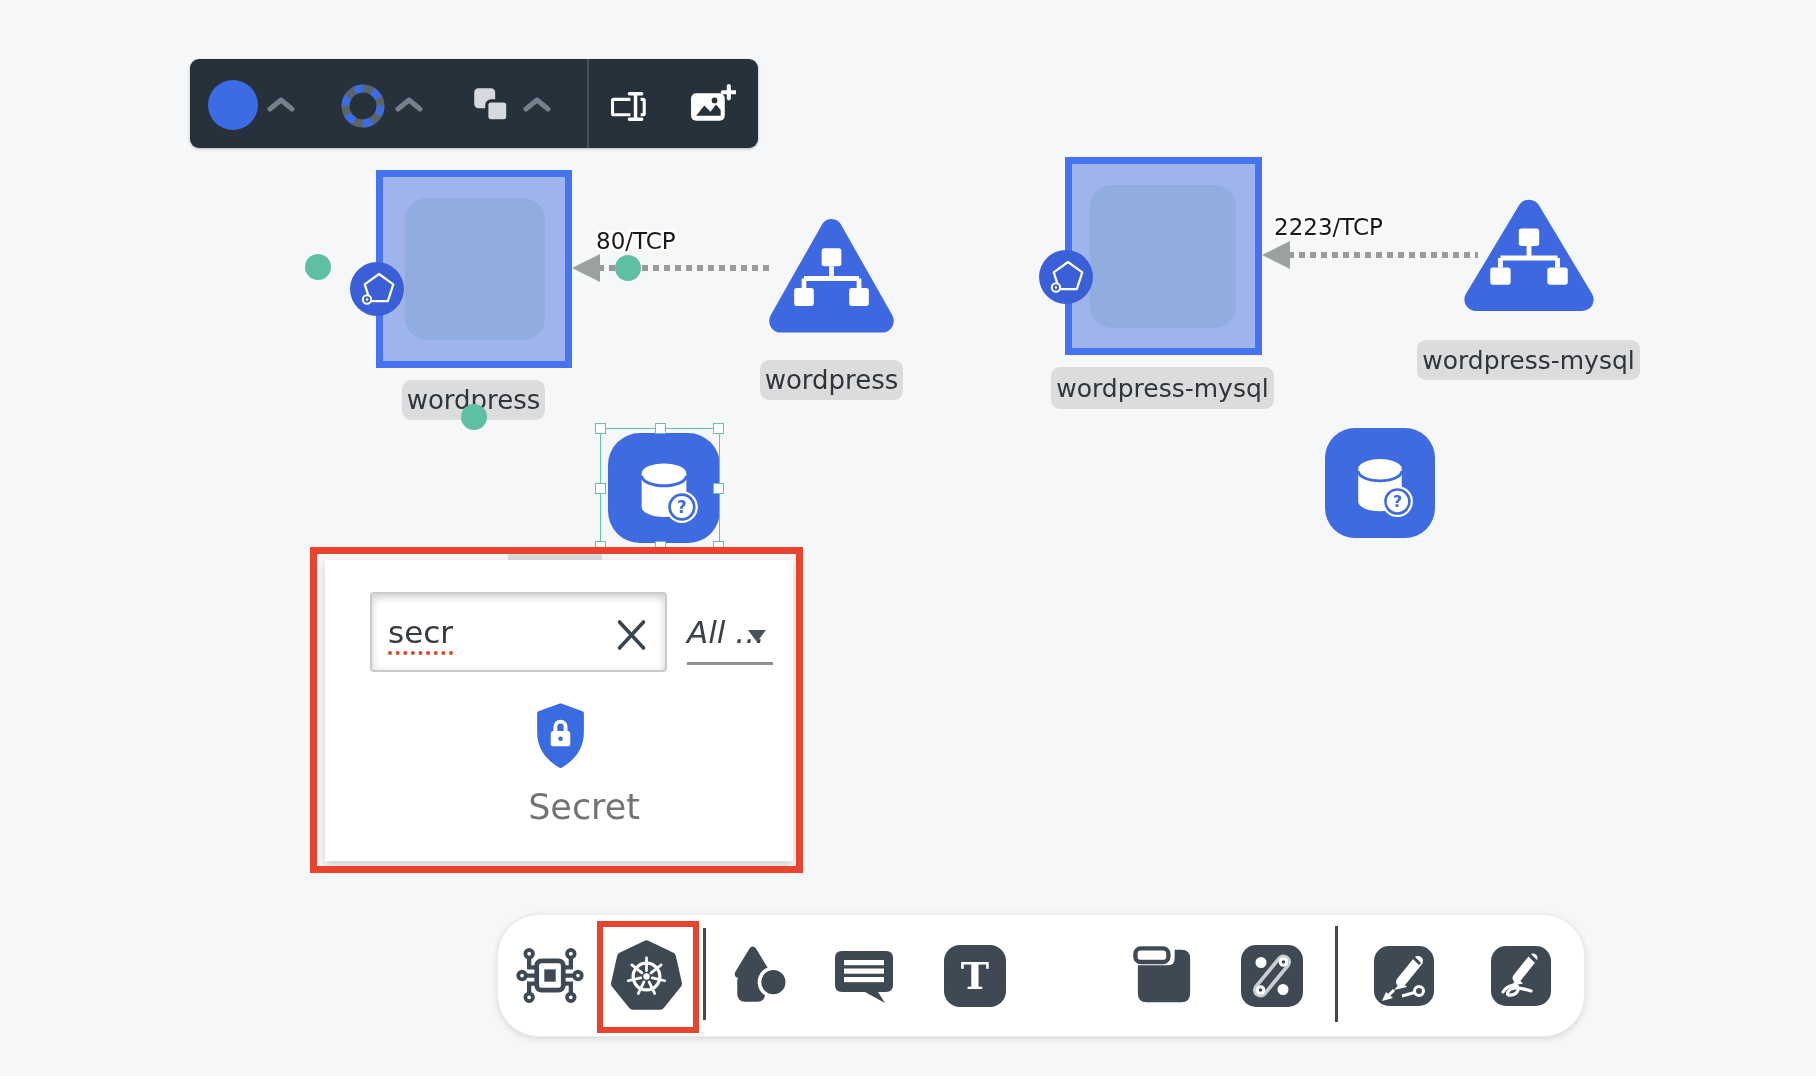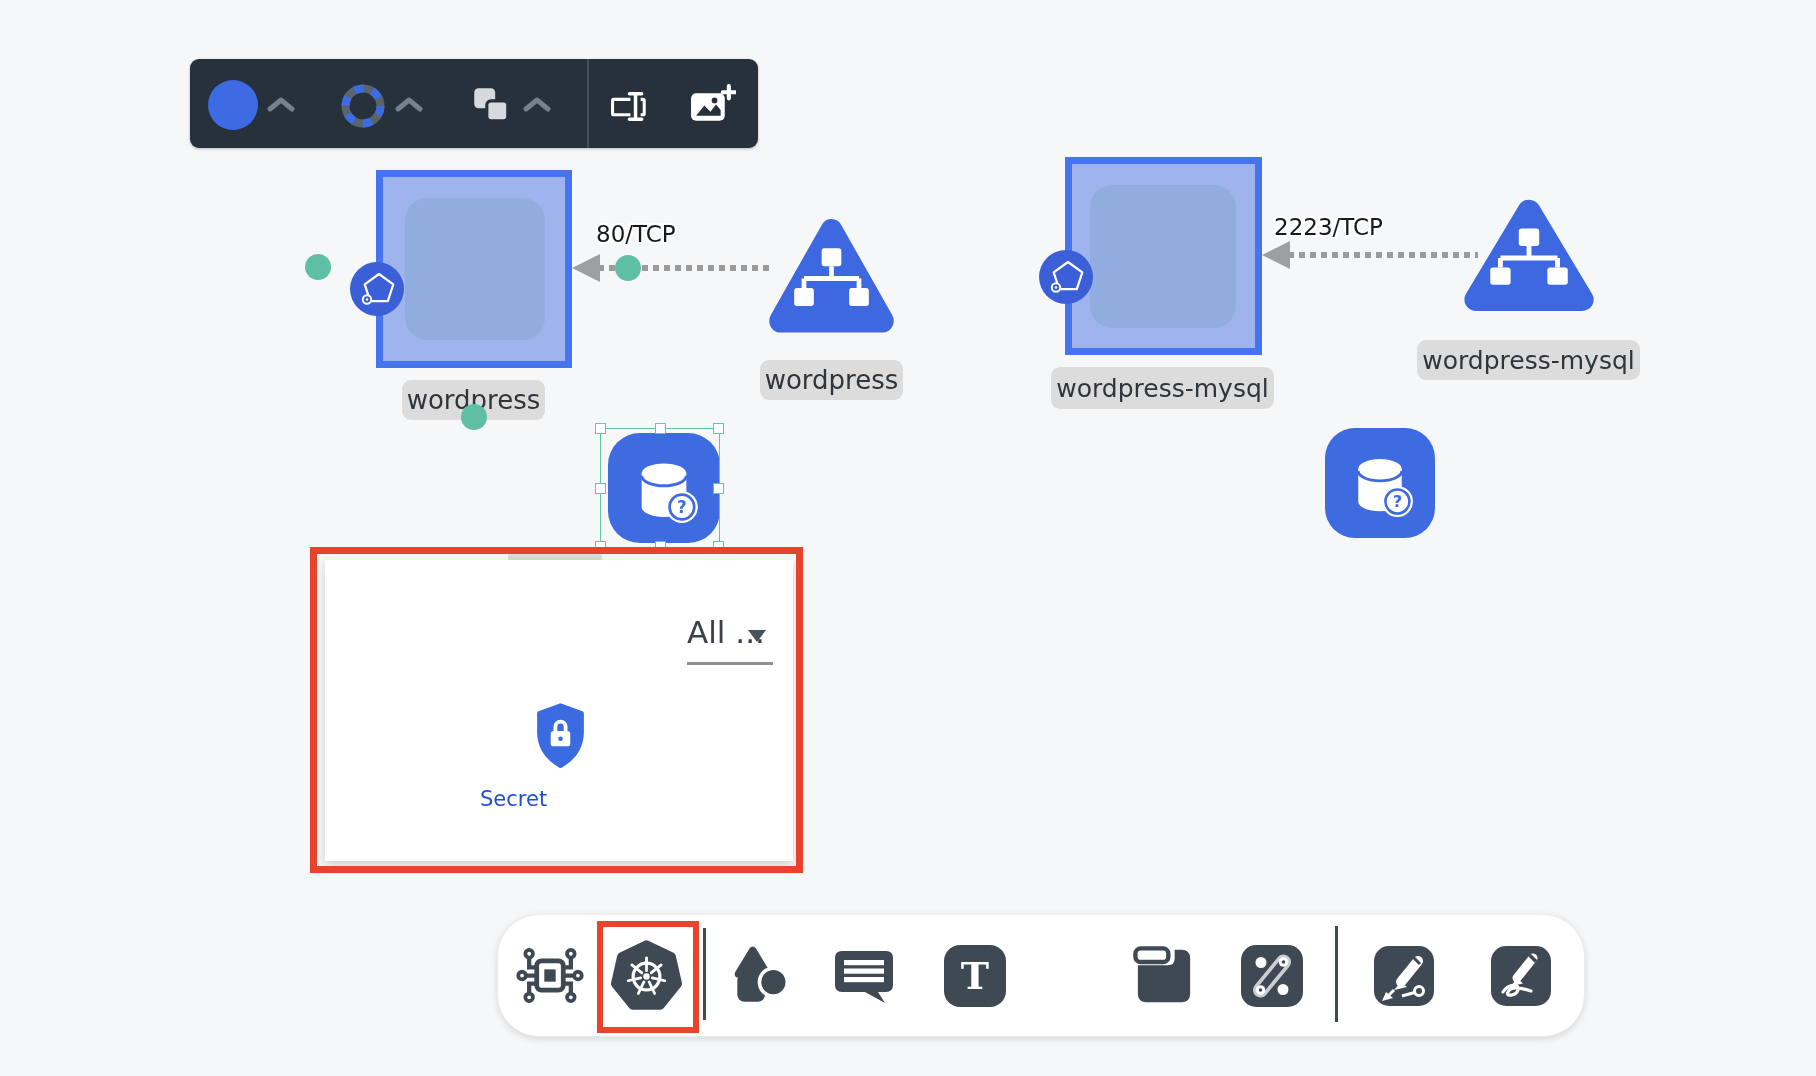--- a/index.html
+++ b/index.html
@@ -20,24 +20,24 @@
     text-shadow:-2px 0 0 #fff,2px 0 0 #fff,0 -2px 0 #fff,0 2px 0 #fff,-2px -2px 0 #fff,2px 2px 0 #fff,-2px 2px 0 #fff,2px -2px 0 #fff;}
   .squircle{background:#3E6BE0;display:flex;align-items:center;justify-content:center;}
   
   #selection-rect{left:600px;top:428px;width:120px;height:120px;border:1.5px solid #5FC89E;box-sizing:border-box;z-index:2;}
   .sel-handle{position:absolute;width:11px;height:11px;background:#fff;border:1.5px solid #5FC89E;box-sizing:border-box;}
   
   #popup-panel{left:325px;top:560px;width:468px;height:301px;background:#fff;box-shadow:0 4px 10px rgba(0,0,0,.16);z-index:10;}
   #popup-red-border{left:310px;top:547px;width:493px;height:326px;border:7px solid #E8432C;box-sizing:border-box;z-index:30;pointer-events:none;}
   #search-box{position:absolute;left:45px;top:32px;width:297px;height:80px;background:#fff;border:2px solid #CACACA;border-radius:4px;box-sizing:border-box;box-shadow:inset 0 3px 8px rgba(0,0,0,.20);display:flex;align-items:center;padding:0 16px;cursor:text;}
   #search-text{font-size:31px;color:#343A40;text-decoration:underline dotted #E0462E 4px;text-underline-offset:8px;font-family:"DejaVu Sans",sans-serif;}
-  #filter-text{font-size:31px;color:#3A4148;font-family:"DejaVu Sans",sans-serif;}
+  #filter-text{font-size:31px;color:#3A4148;font-family:"DejaVu Sans",sans-serif;font-style:italic;}
   #filter-underline{position:absolute;left:362px;top:102px;width:86px;height:3px;background:#8F8F8F;}
   #filter-caret{position:absolute;left:423px;top:70px;width:0;height:0;border-left:9px solid transparent;border-right:9px solid transparent;border-top:12px solid #4A525C;}
-  #secret-label{position:absolute;left:155px;top:227px;width:160px;text-align:left;font-size:21px;color:#1d4ed8;font-family:"DejaVu Sans",sans-serif;}
+  #secret-label{position:absolute;left:155px;top:227px;width:160px;text-align:right;font-size:35px;color:#737373;font-family:"DejaVu Sans",sans-serif;}
   #covered-label{left:508px;top:551px;width:94px;height:14px;background:#DADBDA;border-radius:6px 6px 0 0;z-index:1;}
   
   #bottom-toolbar{left:497px;top:914px;width:1086px;height:121px;background:#fff;border:1px solid #ECECEC;border-radius:42px;box-shadow:0 2px 7px rgba(0,0,0,.13);}
   .bt-item{position:absolute;cursor:pointer;}
   .bt-divider{position:absolute;width:3px;background:#3F4A55;}
   #k8s-red{position:absolute;left:99px;top:6px;width:102px;height:112px;border:6px solid #E8432C;box-sizing:border-box;}
 </style>
 </head>
 <body>
 
@@ -100,21 +100,21 @@
     <polygon points="29,12 43.3,22.4 37.8,39.1 20.2,39.1 14.7,22.4" fill="none" stroke="#fff" stroke-width="2.2" stroke-linejoin="round"></polygon>
     <circle cx="17" cy="37.5" r="4.2" fill="#3A5FD6" stroke="#fff" stroke-width="2"></circle>
     <circle cx="17" cy="37.5" r="1.2" fill="#fff"></circle>
   </svg>
   <div class="abs teal-dot" style="left:305px;top:254px;"></div>
   <div class="abs node-label" style="left:402px;top:380px;width:143px;height:40px;font-size:26px;">wordpress</div>
   <div class="abs teal-dot" style="left:461px;top:404px;"></div>
 
   <div class="abs dotted-line" style="left:598px;top:265px;width:172px;"></div>
   <div class="abs arrow-head" style="left:572px;top:254px;"></div>
-  <div class="abs port-label" style="left:596px;top:221px;">80/TCP</div>
+  <div class="abs port-label" style="left:596px;top:228px;">80/TCP</div>
   <div class="abs teal-dot" style="left:615px;top:255px;"></div>
 
   <svg class="abs" style="left:766px;top:210px;" width="131" height="137" viewBox="0 0 100 100" preserveAspectRatio="none">
     <polygon points="50,15 89,81 11,81" fill="#3E68E0" stroke="#3E68E0" stroke-width="17" stroke-linejoin="round"></polygon>
     <rect x="42.5" y="28" width="15" height="13" rx="2" fill="#fff"></rect>
     <path d="M50 41 V50 M29 50 H71 M29 50 V57 M71 50 V57" fill="none" stroke="#fff" stroke-width="3.6"></path>
     <rect x="21.5" y="57" width="15" height="13" rx="2" fill="#fff"></rect>
     <rect x="63.5" y="57" width="15" height="13" rx="2" fill="#fff"></rect>
   </svg>
   <div class="abs node-label" style="left:760px;top:360px;width:143px;height:40px;font-size:26px;">wordpress</div>
@@ -168,20 +168,26 @@
     <div class="sel-handle" style="left:112px;top:-6px;"></div>
     <div class="sel-handle" style="left:-6px;top:54px;"></div>
     <div class="sel-handle" style="left:112px;top:54px;"></div>
     <div class="sel-handle" style="left:-6px;top:112px;"></div>
     <div class="sel-handle" style="left:54px;top:112px;"></div>
     <div class="sel-handle" style="left:112px;top:112px;"></div>
   </div>
   <div id="covered-label" class="abs"></div>
 
   <div id="popup-panel" class="abs">
+    <div id="search-box">
+      <span id="search-text">secr</span>
+      <svg style="position:absolute;right:18px;top:25px;" width="31" height="32" viewBox="0 0 30 32">
+        <path d="M3 3 L27 29 M27 3 L3 29" stroke="#3A454F" stroke-width="3.6" stroke-linecap="round"></path>
+      </svg>
+    </div>
     <div style="position:absolute;left:362px;top:54px;">
       <span id="filter-text">All ...</span>
     </div>
     <div id="filter-caret"></div>
     <div id="filter-underline"></div>
     <div style="position:absolute;left:210px;top:136px;cursor:pointer;">
       <svg width="51" height="82" viewBox="0 0 60 80">
         <path d="M30 3 L55 12 V34 C55 53 44.5 65.5 30 74 C15.5 65.5 5 53 5 34 V12 Z" fill="#3B6BE0" stroke="#3B6BE0" stroke-width="5" stroke-linejoin="round"></path>
         <path d="M24 34 v-6 a6 6 0 0 1 12 0 v6" fill="none" stroke="#fff" stroke-width="4.5"></path>
         <rect x="18.5" y="33" width="23" height="18" rx="3.5" fill="#fff"></rect>

